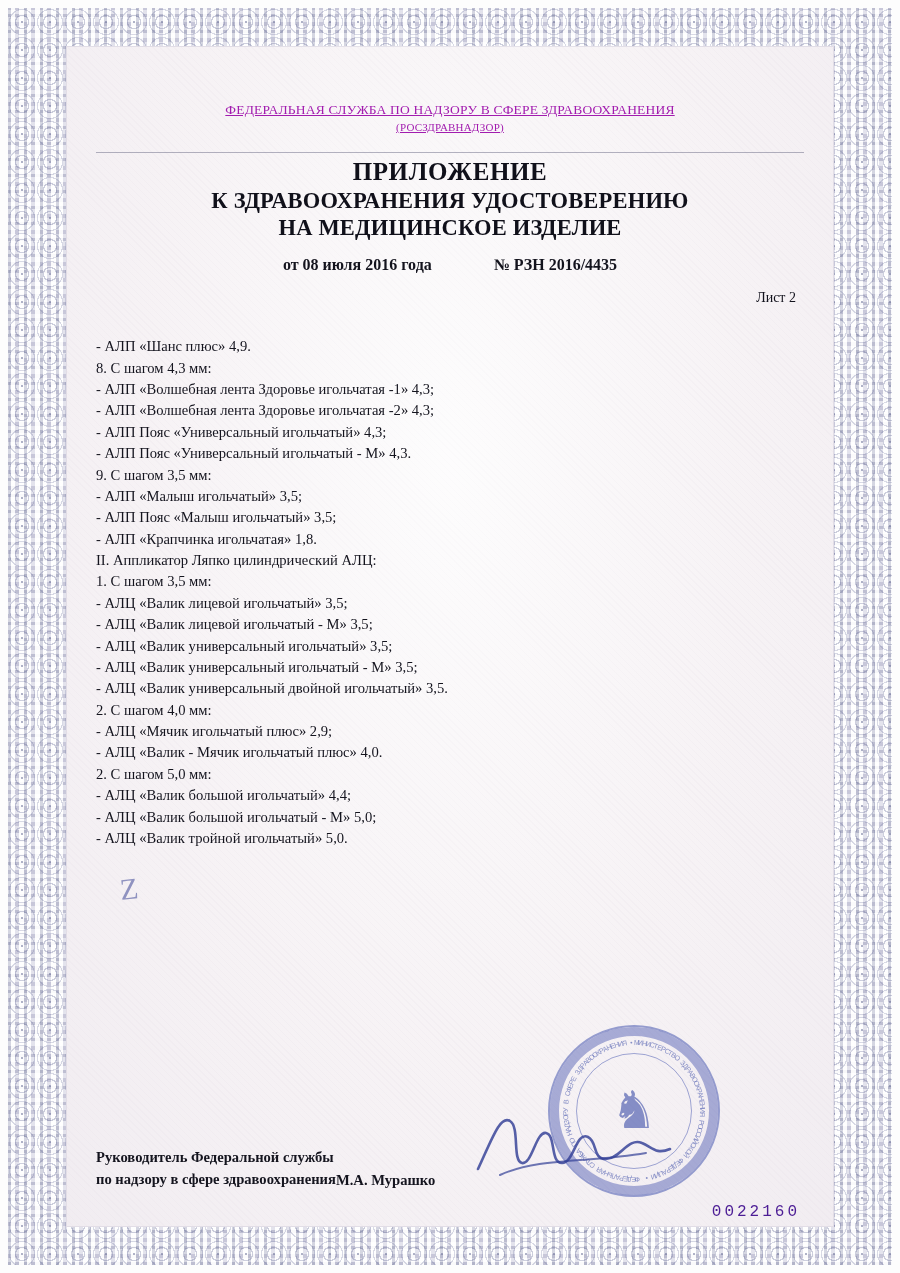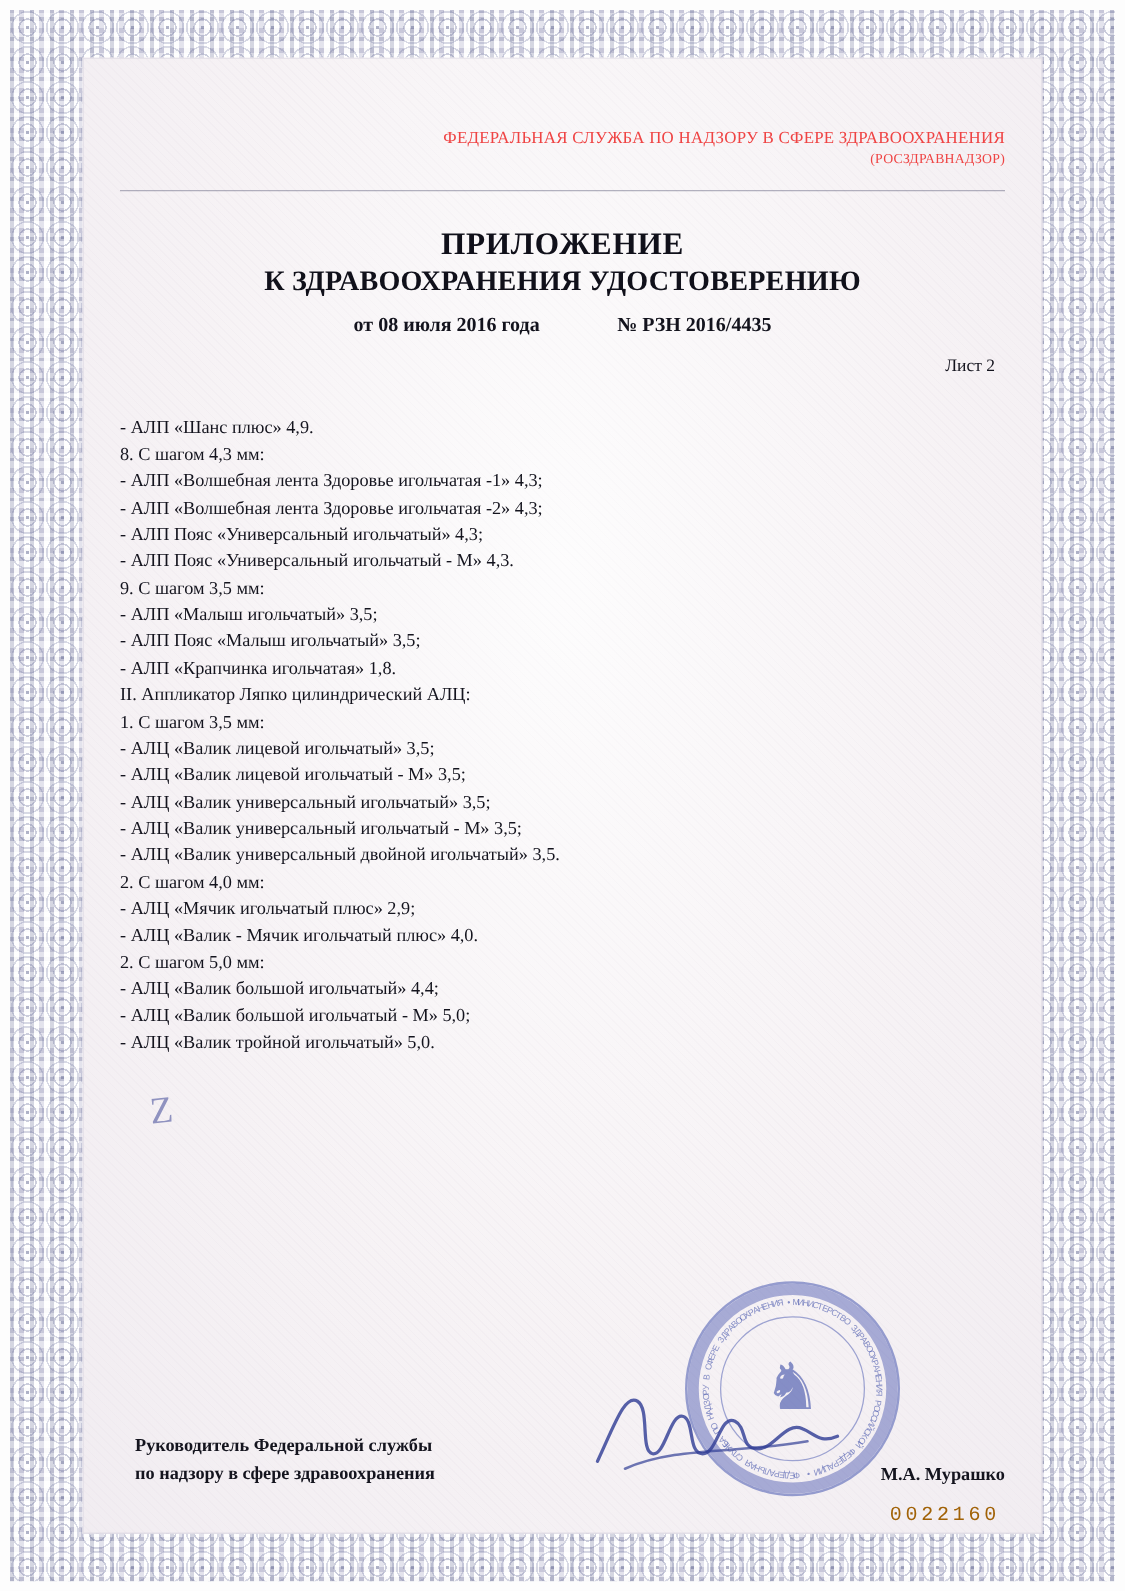--- a/index.html
+++ b/index.html
@@ -71,32 +71,33 @@
 
   
   .content {
     position: absolute;
     left: 96px;
     right: 96px;
     top: 100px;
     bottom: 60px;
   }
   .agency {
-    text-align: right;
+    text-align: center;
     font-size: 13.5px;
     letter-spacing: .2px;
-    color: #ef4444;
+    color: #a21caf;
     line-height: 1.45;
     font-variant: small-caps;
+    text-decoration: underline;
   }
   .agency .line2 { font-size: 11px; }
 
   .title {
     text-align: center;
-    margin-top: 44px;
+    margin-top: 20px;
     color: #10101a;
     font-weight: bold;
     line-height: 1.24;
   }
   .title .t1 { font-size: 25px; letter-spacing: .6px; }
   .title .t2 { font-size: 22.5px; letter-spacing: .2px; }
   .title .t3 { font-size: 22.5px; letter-spacing: .2px; }
 
   .meta-row {
     display: flex;
@@ -178,47 +179,46 @@
     position: absolute;
     left: 104px; top: 52px;
     width: 7px; height: 120px;
     background: rgba(150,148,175,0.38);
     transform: rotate(10deg);
   }
 
   
   .sign-block {
     position: absolute;
-    left: 108px;
+    left: 96px;
     right: 96px;
     bottom: 82px;
     display: flex;
     align-items: flex-end;
-    justify-content: space-between;
   }
   .sign-role {
     font-size: 14.6px;
     font-weight: bold;
     color: #14141e;
     line-height: 1.5;
   }
   .sign-name {
     font-size: 14.6px;
     font-weight: bold;
     color: #14141e;
     padding-bottom: 2px;
   }
   .doc-number {
     position: absolute;
     right: 100px;
     bottom: 52px;
     font-family: "Liberation Mono", monospace;
     font-size: 16px;
     letter-spacing: 3px;
-    color: #a16207;
+    color: #4c1d95;
   }
 
   
   .stamp {
     position: absolute;
     left: 548px;
     bottom: 76px;
     width: 168px;
     height: 168px;
     border-radius: 50%;
@@ -290,20 +290,21 @@
   <div class="content">
 
     <div class="agency">
       <div>ФЕДЕРАЛЬНАЯ СЛУЖБА ПО НАДЗОРУ В СФЕРЕ ЗДРАВООХРАНЕНИЯ</div>
       <div class="line2">(РОСЗДРАВНАДЗОР)</div>
     </div>
 
     <div class="title">
       <div class="t1">ПРИЛОЖЕНИЕ</div>
       <div class="t2">К ЗДРАВООХРАНЕНИЯ УДОСТОВЕРЕНИЮ</div>
+      <div class="t3">НА МЕДИЦИНСКОЕ ИЗДЕЛИЕ</div>
     </div>
 
     <div class="meta-row">
       <div>от  08 июля 2016 года</div>
       <div>№  РЗН 2016/4435</div>
     </div>
 
     <div class="sheet-no">Лист 2</div>
 
     <div class="list" id="device-list">

